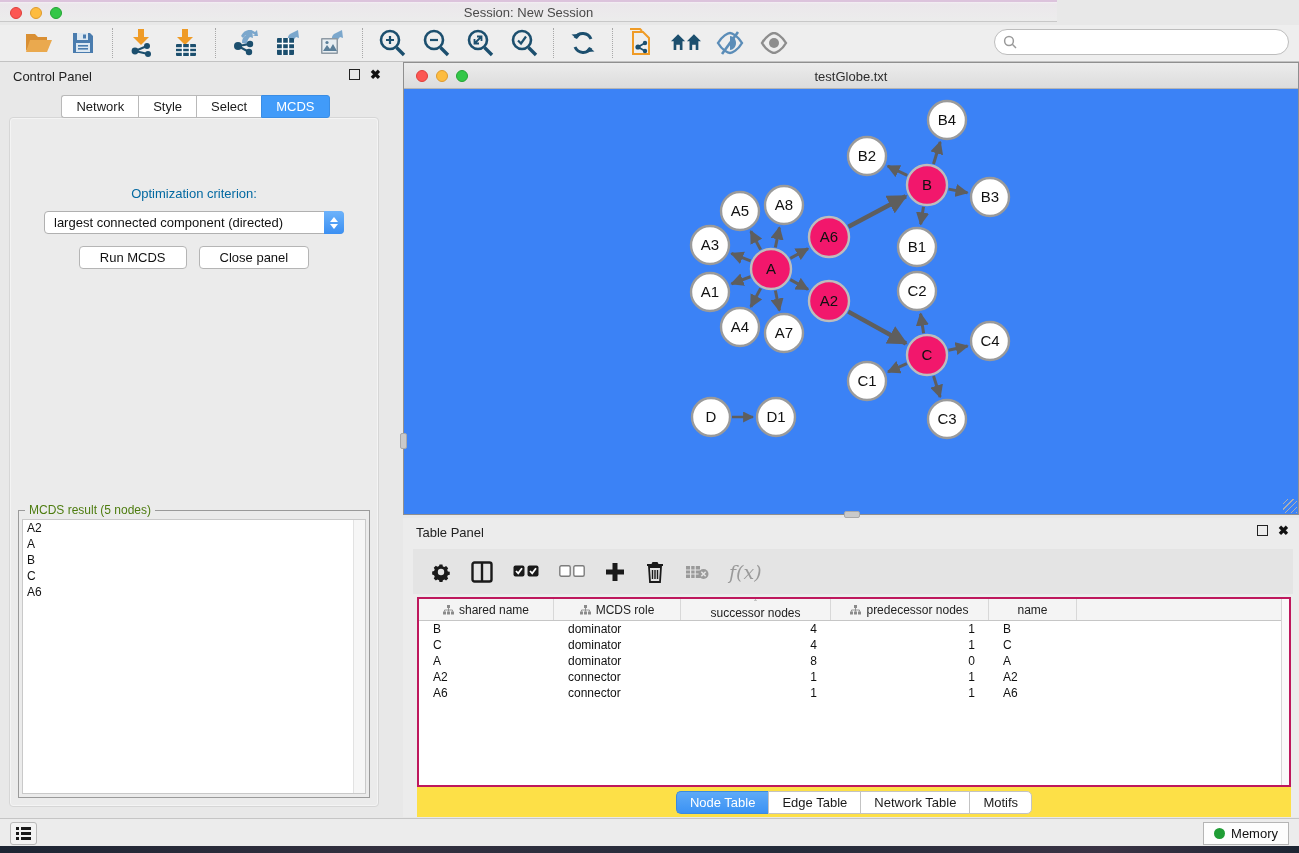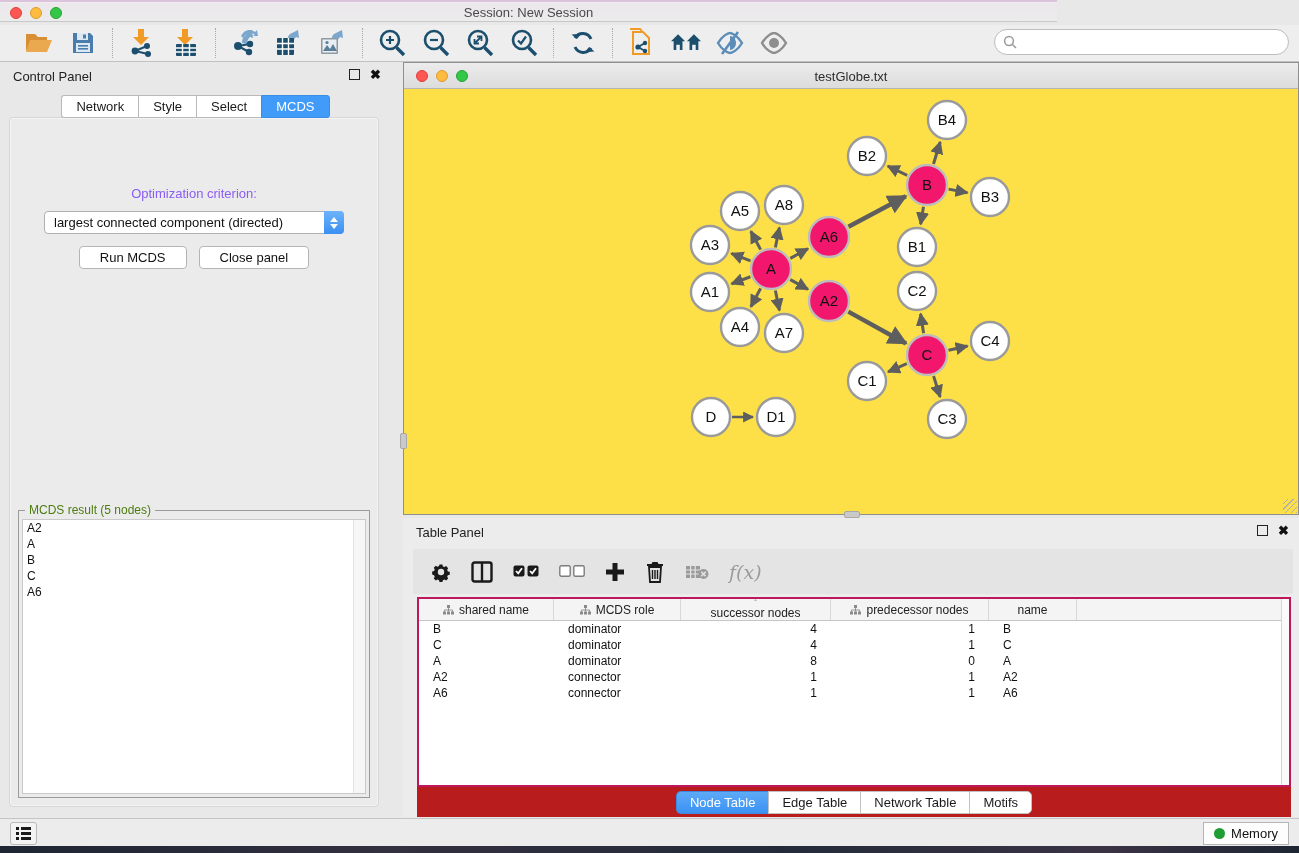--- a/index.html
+++ b/index.html
@@ -34,21 +34,21 @@
   .float-box { width:11px; height:11px; border:1.5px solid #222; background:transparent; }
   .close-x { font-size:13px; font-weight:bold; color:#111; line-height:11px; }
   .cp-tabs { position:absolute; left:0; right:0; top:33px; display:flex; justify-content:center; z-index:3; }
   .cp-tab { height:23px; padding:0 14px; background:#fff; border:1px solid #b9b9b9; border-right:none;
     font-size:13px; display:flex; align-items:center; color:#1a1a1a; }
   .cp-tab:first-child { border-radius:3px 0 0 3px; }
   .cp-tab:last-child { border-right:1px solid #b9b9b9; border-radius:0 3px 3px 0; }
   .cp-tab.active { background:#419bf9; border-color:#3a8de4; color:#fff; }
   .cp-body { position:absolute; left:9px; right:12px; top:55px; bottom:10px; background:#ebebeb;
     border:1px solid #d6d6d6; border-radius:4px; box-shadow:inset 0 0 0 1px #f4f4f4; }
-  .opt-label { position:absolute; left:0; right:0; top:68px; text-align:center; font-size:13px; color:#8b5cf6; }
+  .opt-label { position:absolute; left:0; right:0; top:68px; text-align:center; font-size:13px; color:#0369a1; }
   .criterion { position:absolute; left:34px; right:34px; top:93px; height:23px; background:#fff;
     border:1px solid #b0b0b0; border-radius:4px; font-size:13px; display:flex; align-items:center; }
   .criterion .val { flex:1; padding-left:9px; color:#111; white-space:nowrap; }
   .stepper { width:20px; height:23px; margin:-1px -1px -1px 0; border-radius:0 4px 4px 0;
     background:linear-gradient(#6db3fb,#3b8ff2); display:flex; flex-direction:column; align-items:center; justify-content:center; gap:2px; }
   .tri-up { width:0; height:0; border-left:4px solid transparent; border-right:4px solid transparent; border-bottom:5px solid #fff; }
   .tri-dn { width:0; height:0; border-left:4px solid transparent; border-right:4px solid transparent; border-top:5px solid #fff; }
   .btn-row { position:absolute; left:0; right:0; top:128px; display:flex; justify-content:center; gap:12px; }
   .pbtn { height:23px; padding:0 20px; background:#fff; border:1px solid #b5b5b5; border-radius:4px;
     font-size:13px; color:#111; display:flex; align-items:center; }
@@ -58,21 +58,21 @@
   .result-item { font-size:12px; color:#111; padding:1px 0 1px 4px; line-height:14px; }
   .vtrack { position:absolute; right:0; top:0; bottom:0; width:12px; background:#f6f6f6; border-left:1px solid #e2e2e2; }
 
   
   .net-window { position:absolute; left:403px; top:62px; width:896px; height:453px;
     border:1px solid #8f8f8f; background:#fff; }
   .net-title { position:absolute; left:0; top:0; width:100%; height:26px;
     background:linear-gradient(#ececec,#dcdcdc); border-bottom:1px solid #b5b5b5; }
   .net-title .lights { top:7px; left:12px; }
   .net-title .title { position:absolute; left:0; right:0; top:6px; text-align:center; font-size:13px; color:#2d2d2d; }
-  .net-canvas { position:absolute; left:0; top:26px; right:0; bottom:0; background:#fde047; overflow:hidden;text-decoration:underline; }
+  .net-canvas { position:absolute; left:0; top:26px; right:0; bottom:0; background:#3b82f6; overflow:hidden;text-decoration:underline; }
   .resize-grip { position:absolute; right:1px; bottom:1px; width:14px; height:14px;
     background:repeating-linear-gradient(135deg, transparent 0 3px, #b0b0b0 3px 4px); }
   .mini-thumb-v { position:absolute; left:-4px; top:370px; width:7px; height:16px; background:#c9c9c9; border:1px solid #a8a8a8; border-radius:2px; }
   .mini-thumb-h { position:absolute; left:440px; bottom:-4px; width:16px; height:7px; background:#c9c9c9; border:1px solid #a8a8a8; border-radius:2px; }
 
   
   .table-panel { position:absolute; left:403px; top:518px; width:896px; height:299px; background:#ececec; }
   .tp-head { position:absolute; left:0; top:0; width:100%; height:28px; }
   .tp-head .ptitle { position:absolute; left:13px; top:7px; font-size:13px; color:#222; }
   .tp-toolbar { position:absolute; left:10px; right:6px; top:31px; height:45px; background:#e4e4e4;
@@ -81,21 +81,21 @@
   .fx { font-family:"DejaVu Serif", serif; font-style:italic; font-size:19px; color:#9a9a9a; }
   .table-wrap { position:absolute; left:14px; right:8px; top:79px; height:190px; background:#fff;
     border:2px solid #be185d; overflow:hidden; }
   .thead { display:flex; height:22px; background:#f4f4f4; border-bottom:1px solid #c6c6c6; }
   .th { display:flex; align-items:center; justify-content:center; gap:5px; font-size:12px; color:#222;
     border-right:1px solid #d8d8d8; }
   .th:last-child { border-right:1px solid #d8d8d8; }
   .trow { display:flex; height:16px; align-items:center; }
   .td { font-size:12px; color:#111; white-space:nowrap; overflow:hidden; }
   .tvtrack { position:absolute; right:0; top:0; bottom:0; width:8px; background:#fafafa; border-left:1px solid #d5d5d5; }
-  .tp-tabstrip { position:absolute; left:14px; right:8px; top:269px; height:30px; background:#b91c1c;
+  .tp-tabstrip { position:absolute; left:14px; right:8px; top:269px; height:30px; background:#fde047;
     display:flex; align-items:center; justify-content:center; }
   .seg { height:23px; padding:0 13px; display:flex; align-items:center; font-size:13px; color:#1a1a1a;
     background:#fff; border:1px solid #c3c3c3; border-right:none; }
   .seg:first-child { border-radius:5px 0 0 5px; }
   .seg:last-child { border-right:1px solid #c3c3c3; border-radius:0 5px 5px 0; }
   .seg.active { background:linear-gradient(#5eaaf7,#3b92f4); color:#fff; border-color:#3a8ae0; }
 
   
   .statusbar { position:absolute; left:0; top:818px; width:1299px; height:28px; background:#ececec; border-top:1px solid #c5c5c5; }
   .status-left-btn { position:absolute; left:10px; top:3px; width:27px; height:23px; background:#f3f3f3;

